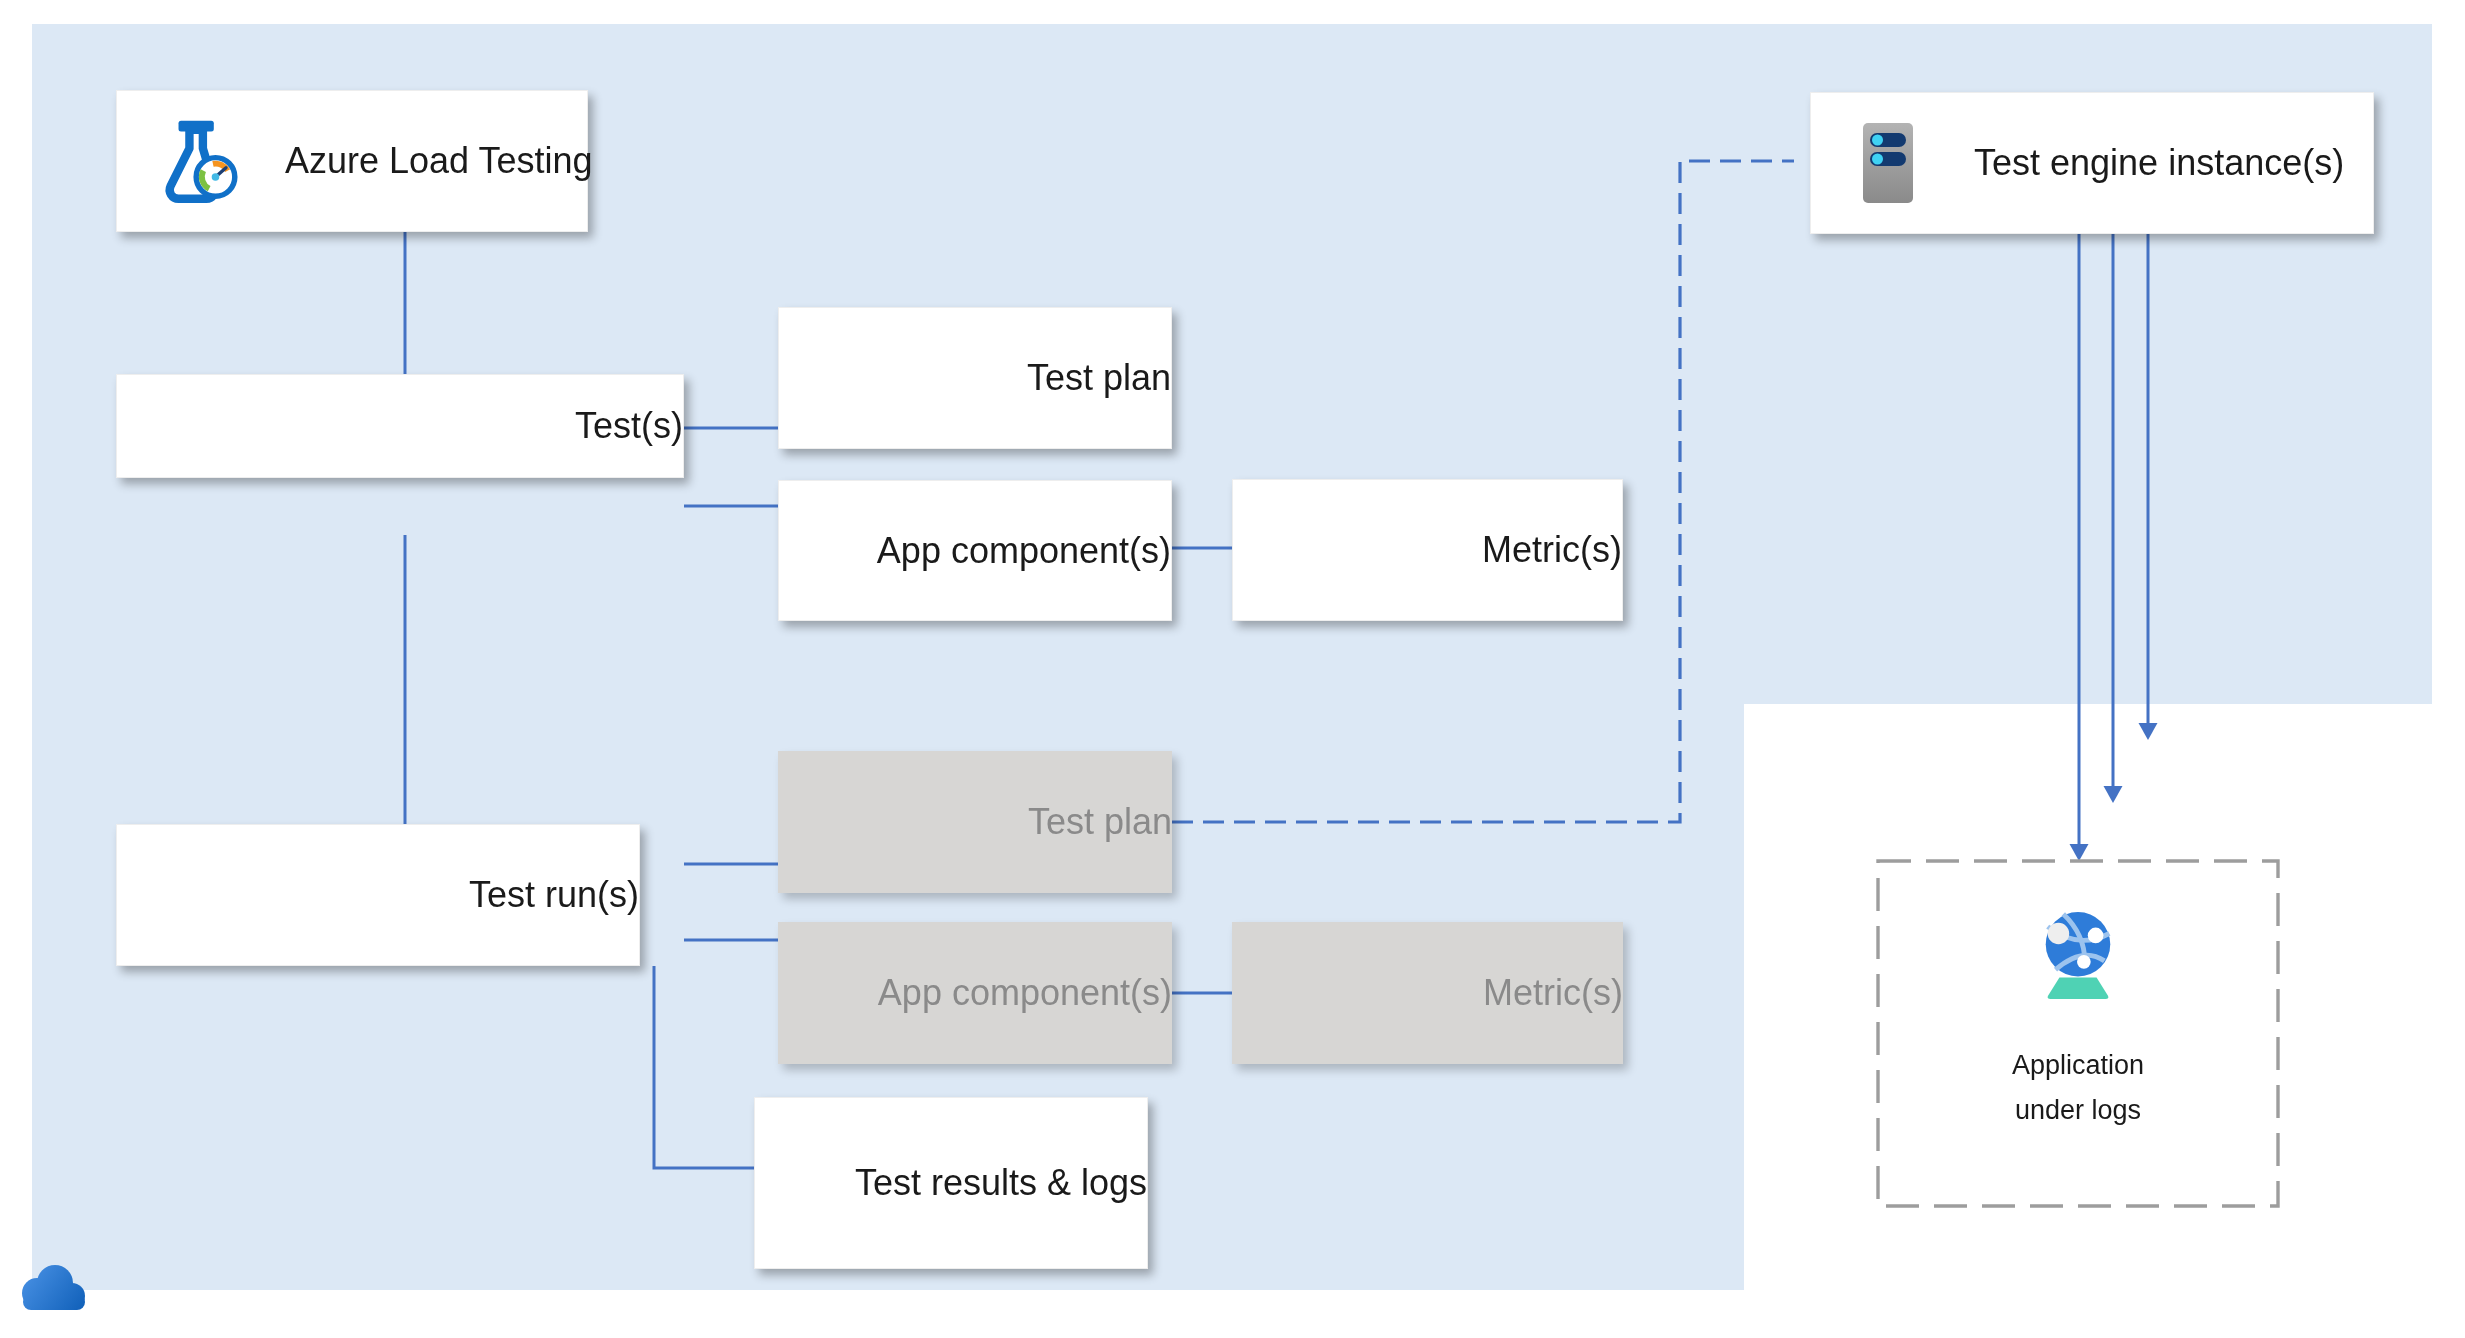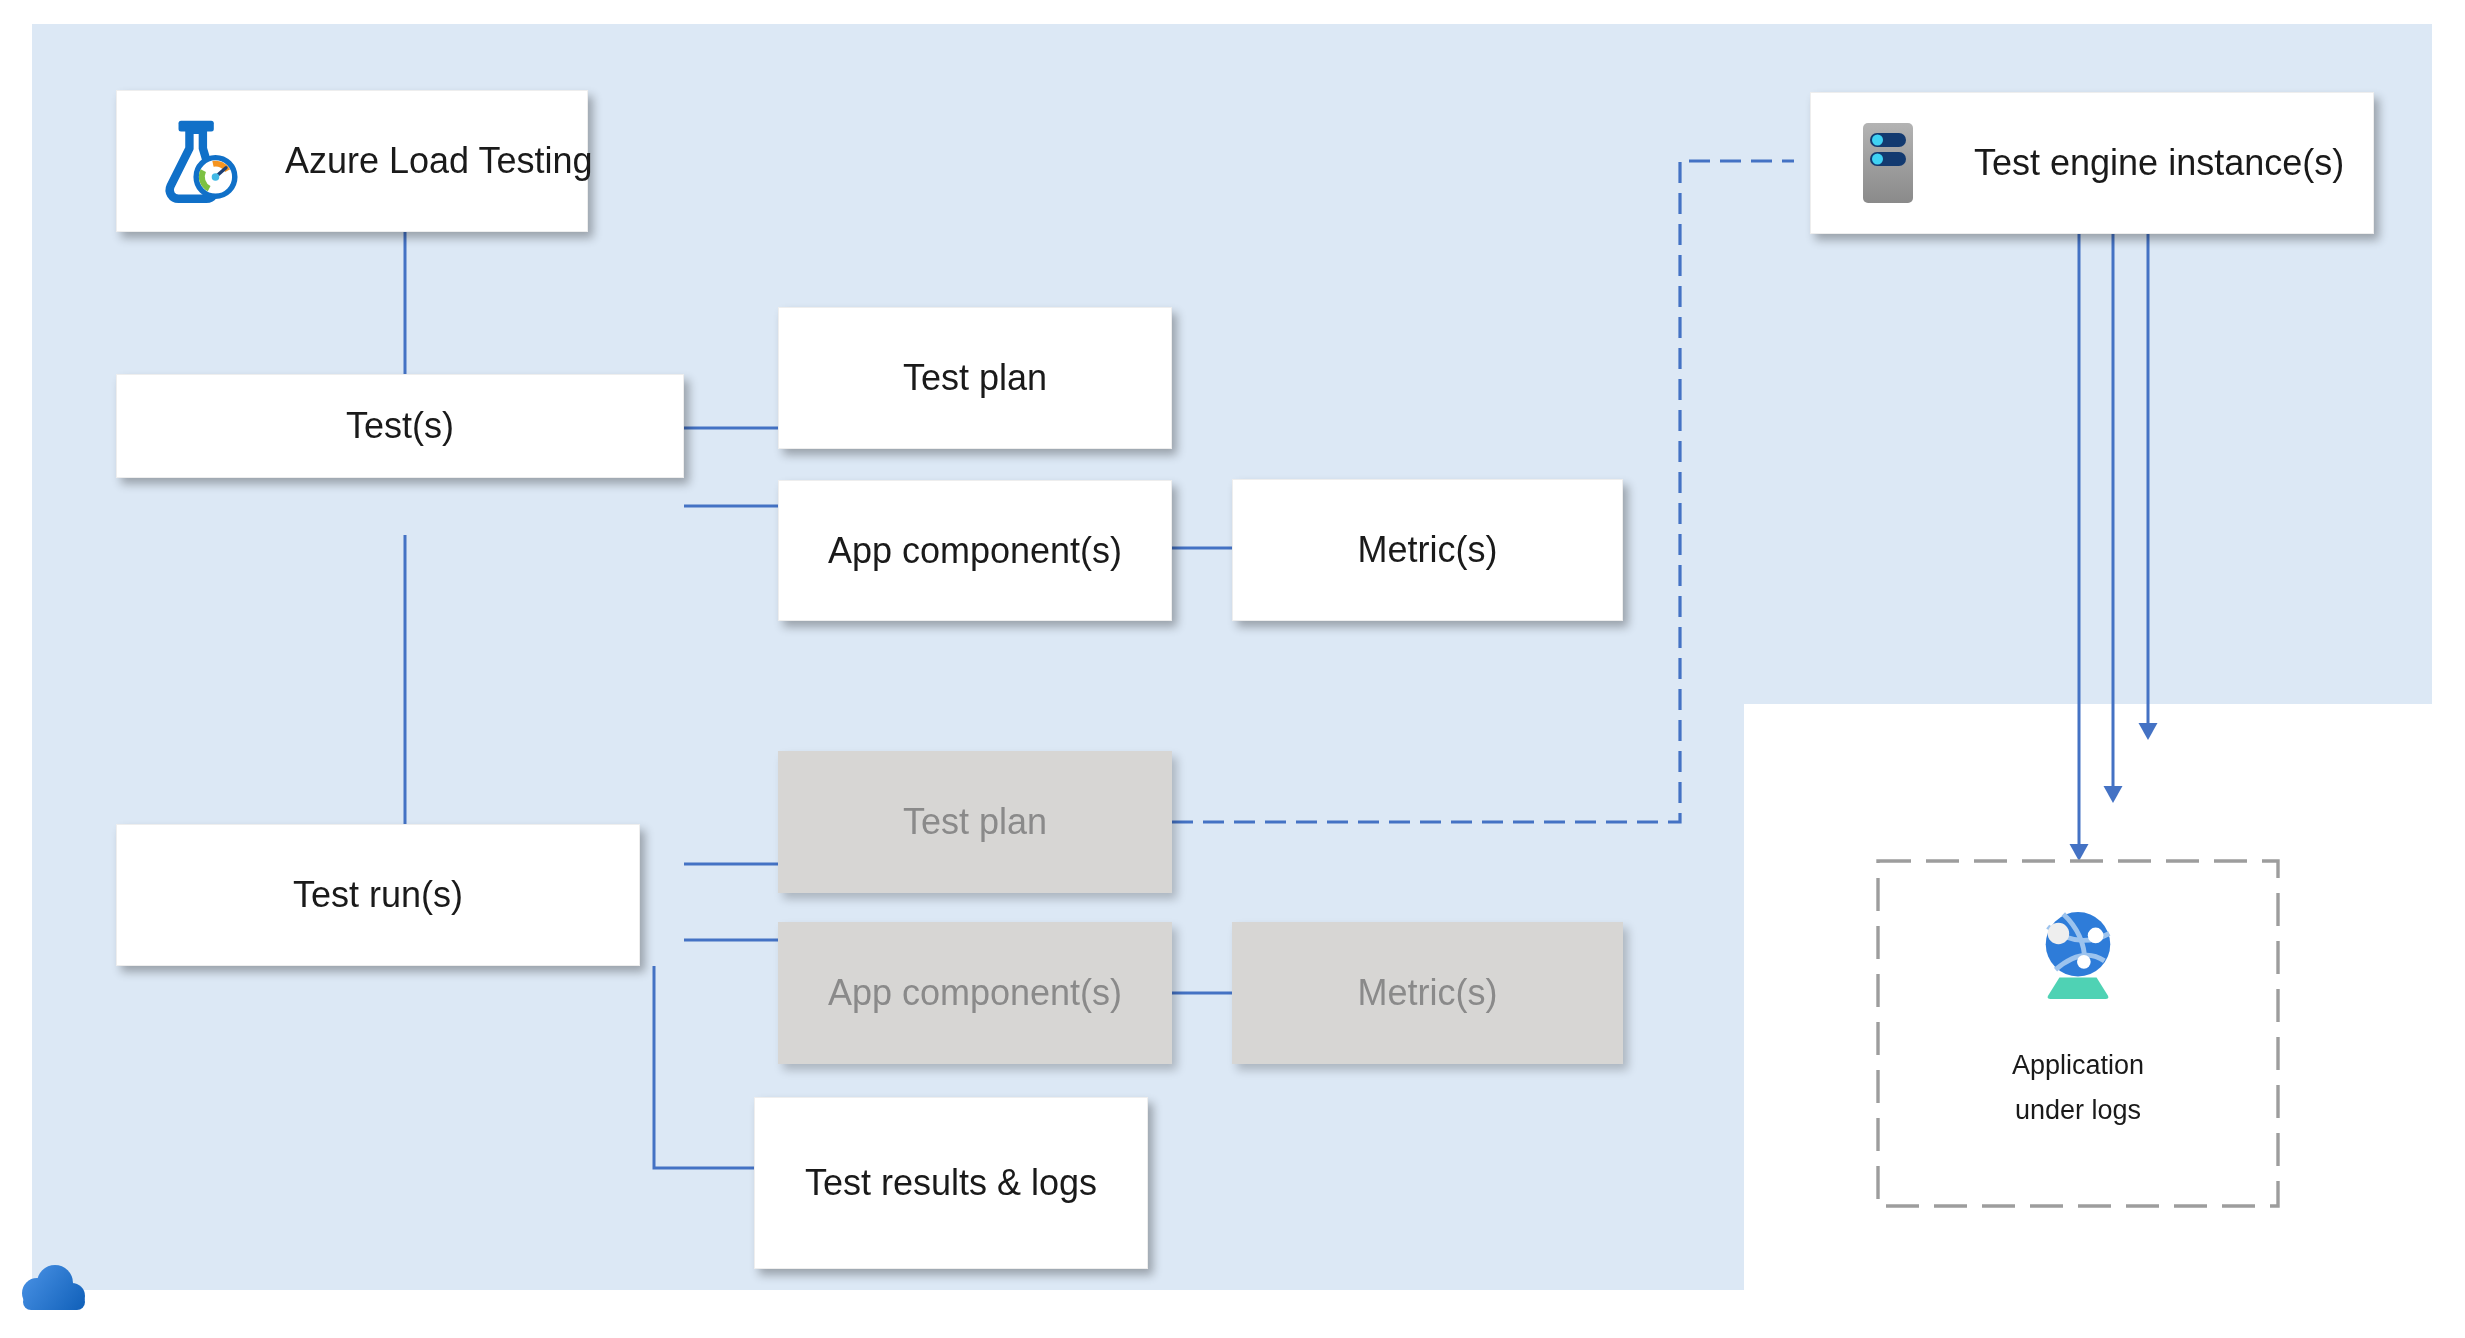--- a/index.html
+++ b/index.html
@@ -19,21 +19,21 @@
   }
   svg.wires{
     position:absolute;left:0;top:0;width:2465px;height:1338px;z-index:2;
     pointer-events:none;
   }
   .wire{stroke:var(--accent-line,#4472c4);stroke-width:3;fill:none;}
   .wire-dashed{stroke:var(--accent-line,#4472c4);stroke-width:3.2;fill:none;stroke-dasharray:21 10;}
   .arrowhead{fill:var(--accent-line,#4472c4);stroke:none;}
   .dashed-rect{stroke:var(--dashed-border,#9d9d9d);stroke-width:3.4;fill:none;stroke-dasharray:33 15;}
   .node{
-    position:absolute;display:flex;align-items:center;justify-content:center;
+    position:absolute;display:flex;align-items:center;justify-content:flex-end;
     background:var(--box-bg,#ffffff);color:var(--box-text,#1a1a1a);
     font-size:36px;line-height:1.2;z-index:3;
     box-shadow:5px 6px 9px rgba(0,0,0,0.30);
     border:1px solid #eeeeee;box-sizing:border-box;white-space:nowrap;
   }
   .node.lead{justify-content:flex-start;}
   .node.gray{
     background:var(--muted-box-bg,#d7d6d4);color:var(--muted-box-text,#8a8a8a);
     border:none;box-shadow:5px 6px 9px rgba(0,0,0,0.22);
   }

